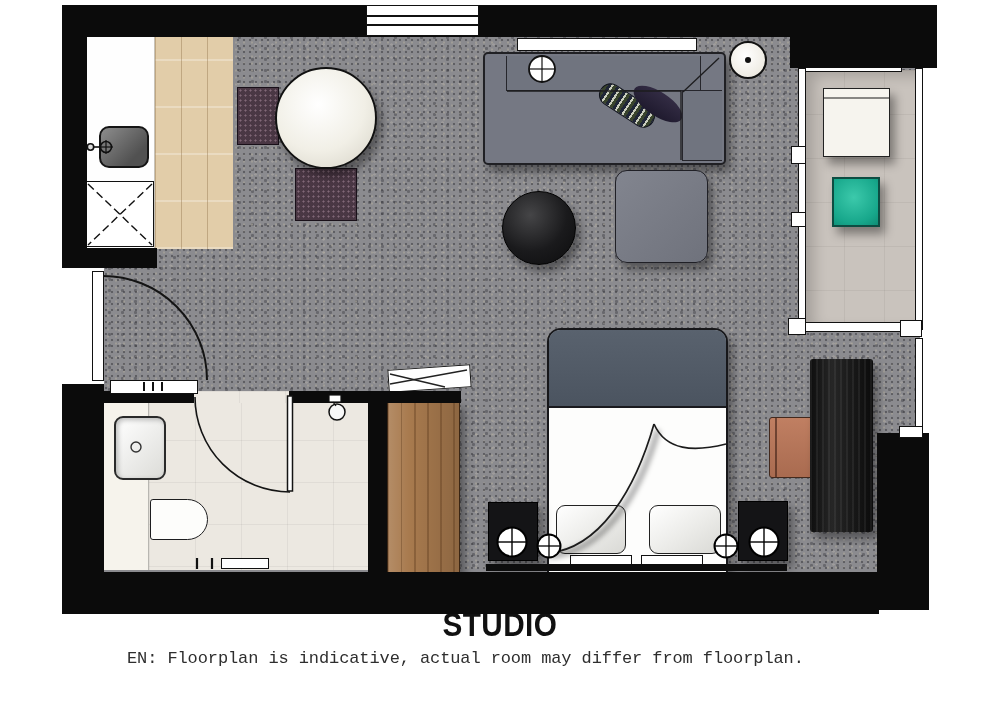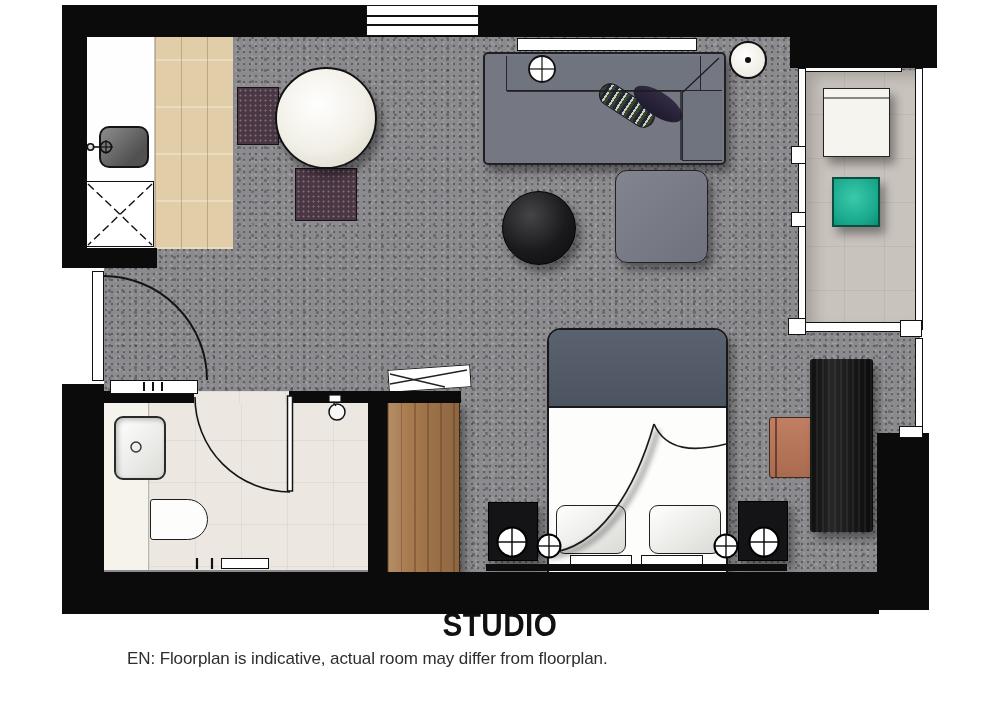--- a/index.html
+++ b/index.html
@@ -230,15 +230,15 @@
       <line x1="390" y1="384" x2="467" y2="370"></line>
         <line x1="390" y1="374" x2="445" y2="387"></line>
     </g>
   </svg>
 
   <div class="abs" style="left:0;top:606px;width:1000px;">
     <div style="text-align:center;color:#111;font-size:33px;font-weight:600;">
       <span style="display:inline-block;transform:scaleX(.9);letter-spacing:.5px;">STUDIO</span>
     </div>
   </div>
-  <div class="caption-note" style="top:649px;">EN: Floorplan is indicative, actual room may differ from floorplan.</div>
+  <div class="caption-note" style="top:649px;font-family:Liberation Mono, monospace;">EN: Floorplan is indicative, actual room may differ from floorplan.</div>
 
 </div>
 
 </body></html>

